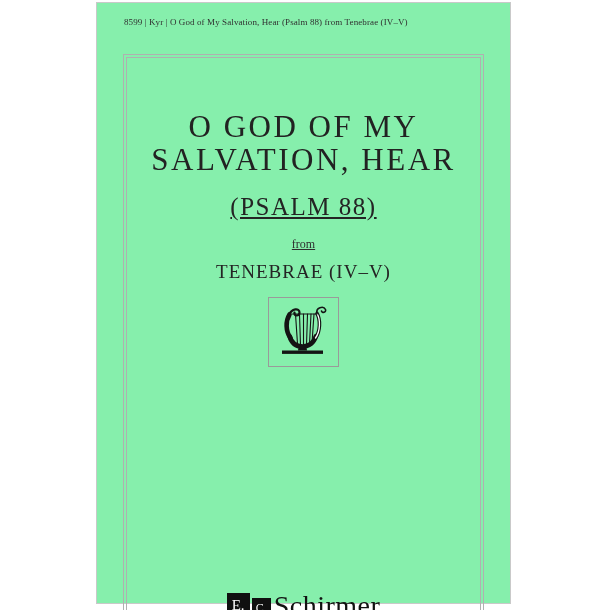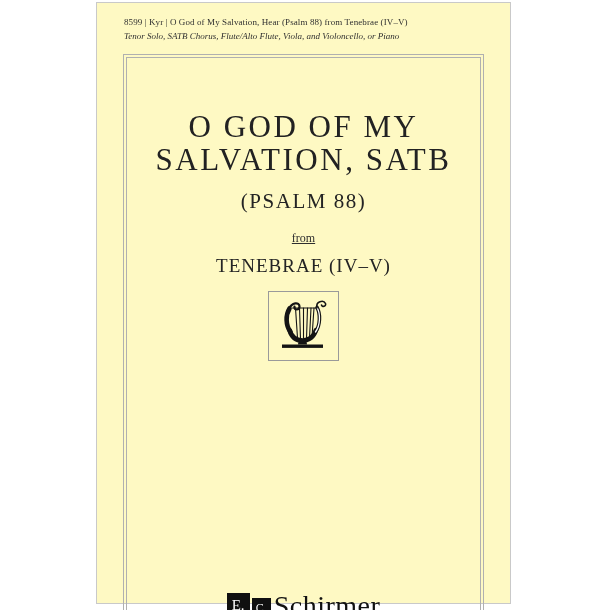--- a/index.html
+++ b/index.html
@@ -3,38 +3,38 @@
 <meta charset="utf-8">
 <style>
   * { margin:0; padding:0; box-sizing:border-box; }
   html,body { width:610px; height:610px; background:#ffffff; overflow:hidden; }
   body { font-family:"Liberation Serif", serif; color:#2a2a2a; position:relative; }
 
   .canvas { position:absolute; inset:0; background:#ffffff; }
 
   .page {
     position:absolute; left:96px; top:2px; width:415px; height:602px;
-    background:#fef9c3; border:1px solid #c9c9c9;
+    background:#86efac; border:1px solid #c9c9c9;
   }
 
   .hdr { position:absolute; left:27px; top:12px; width:370px; text-align:left; }
   .hdr-catalog { font-size:9px; line-height:14px; color:#303030; letter-spacing:0.1px; }
   .hdr-instr   { font-size:9px; line-height:14px; color:#303030; font-style:italic; }
 
   .rulebox {
     position:absolute; left:26px; top:51px; width:361px; height:591px;
     border:1px solid #b0b0b0; padding:2px;
   }
   .rulebox-inner {
     width:100%; height:100%; border:1px solid #b0b0b0;
     text-align:center; position:relative; padding-top:52px;
   }
 
   .title { font-size:31px; line-height:33px; letter-spacing:2.5px; color:#222222; font-weight:400; }
-  .psalm { margin-top:12px; font-size:21px; line-height:26px; letter-spacing:1.5px; color:#242424; }
+  .psalm { margin-top:18px; font-size:25px; line-height:26px; letter-spacing:1.5px; color:#242424;text-decoration:underline; }
   .from-label { margin-top:17px; font-size:12px; line-height:14px; color:#2e2e2e;text-decoration:underline; }
   .collection { margin-top:10px; font-size:19px; line-height:22px; letter-spacing:1px; color:#242424; }
 
   .lyre-frame {
     margin:14px auto 0 auto; width:71px; height:70px;
     border:1px solid #9a9a9a; display:flex; align-items:center; justify-content:center;
   }
 
   .composer { margin-top:21px; font-size:23px; line-height:26px; letter-spacing:2.5px; color:#242424; }
 
@@ -52,29 +52,28 @@
   .ecs-tagline { font-size:6.5px; font-style:italic; margin-top:2px; color:#222222; text-align:center; }
 </style>
 </head>
 <body>
 
 <div class="canvas">
   <div class="page">
 
     <div class="hdr">
       <div class="hdr-catalog">8599 | Kyr | O God of My Salvation, Hear (Psalm 88) from Tenebrae (IV–V)</div>
-      <div class="hdr-instr">Tenor Solo, SATB Chorus, Flute/Alto Flute, Viola, and Violoncello, or Piano</div>
     </div>
 
     <div class="rulebox">
       <div class="rulebox-inner">
 
         <div class="title">
           <div>O GOD OF MY</div>
-          <div>SALVATION, SATB</div>
+          <div>SALVATION, HEAR</div>
         </div>
 
         <div class="psalm">(PSALM 88)</div>
 
         <div class="from-label">from</div>
         <div class="collection">TENEBRAE (IV–V)</div>
 
         <div class="lyre-frame">
           <span>
             <svg width="55" height="54" viewBox="0 0 55 54" xmlns="http://www.w3.org/2000/svg">

